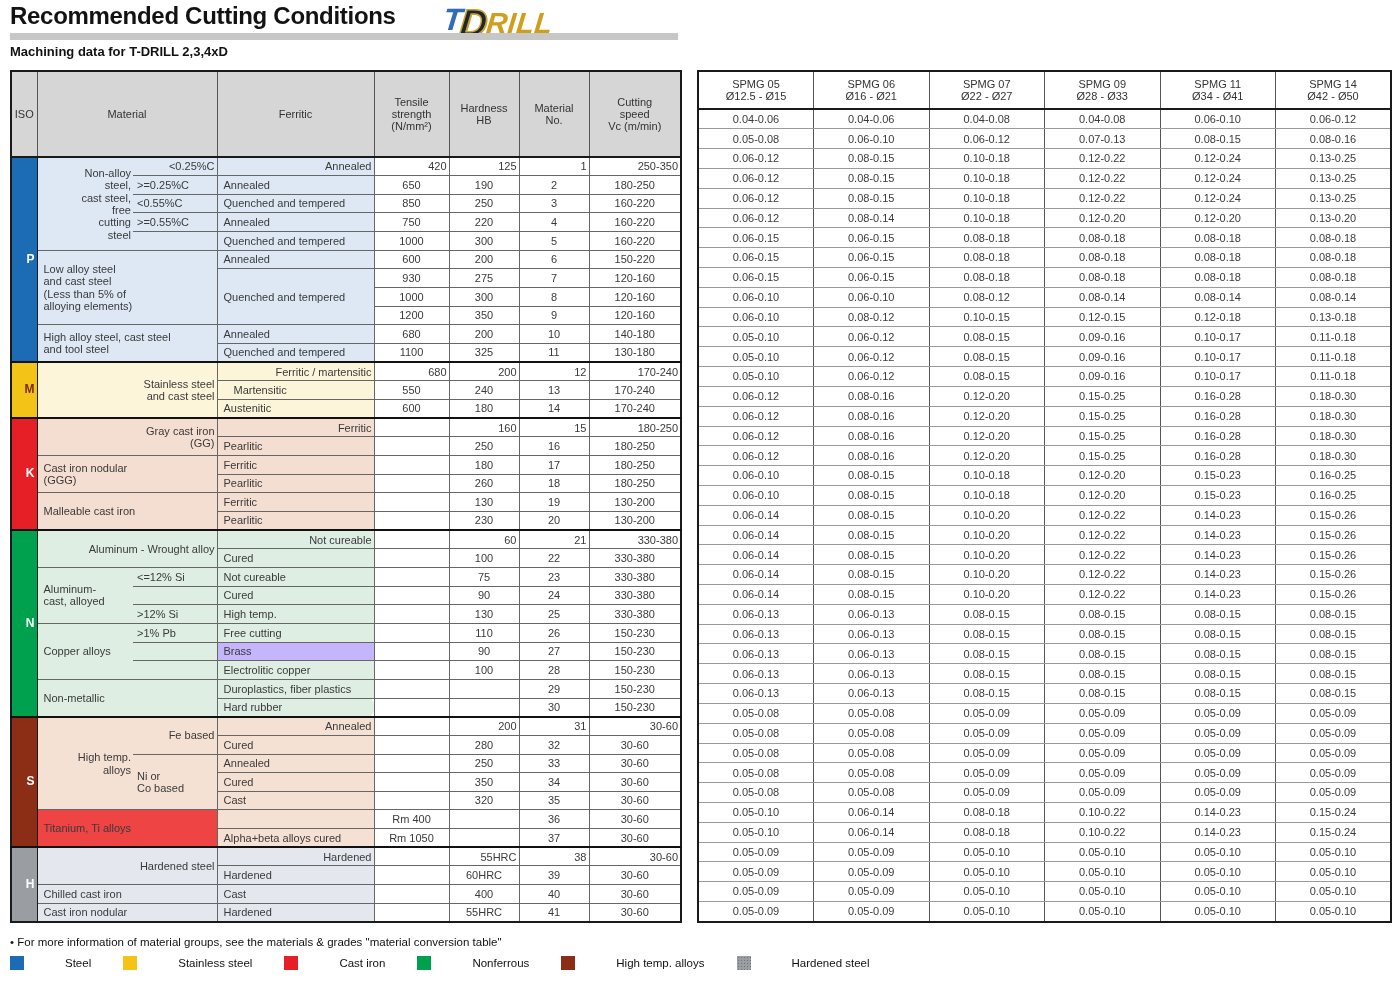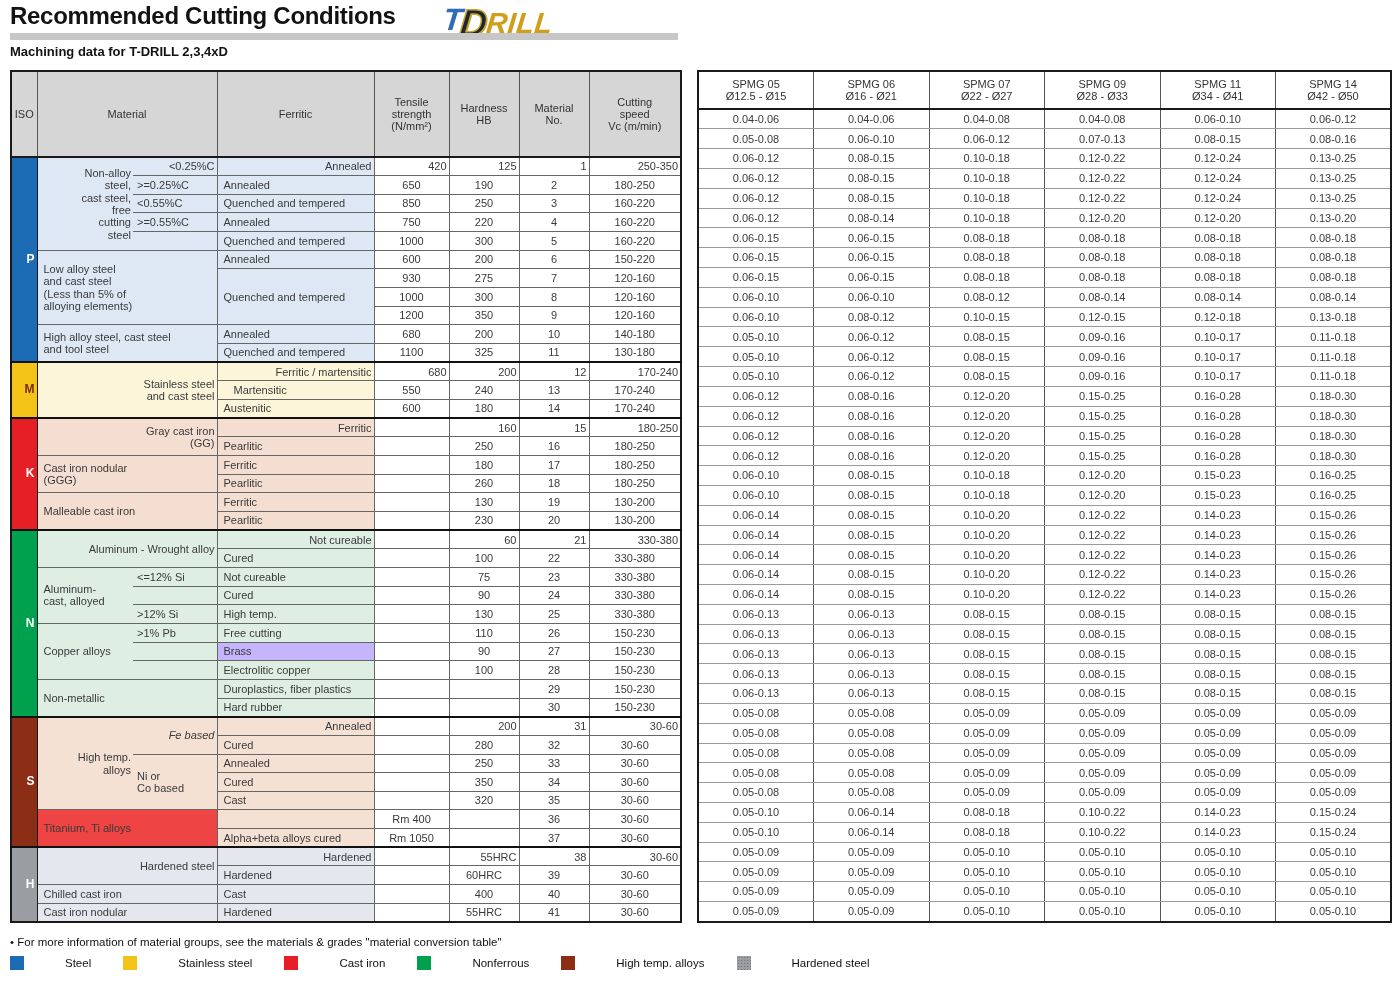--- a/index.html
+++ b/index.html
@@ -321,21 +321,21 @@
           <td class="cond" style="background: rgb(223, 238, 227); border-radius: 7px;">Hard rubber</td>
           <td></td>
           <td></td>
           <td>30</td>
           <td>150-230</td>
         </tr>
         <tr class="section-start">
           <td class="iso" rowspan="7" style="background: rgb(140, 46, 21); color: rgb(255, 255, 255);">S</td>
           <td class="group" rowspan="5" style="background: rgb(245, 225, 211);">High temp.
 alloys</td>
-          <td class="sub" rowspan="2" style="background: rgb(245, 225, 211); font-style: italic;">Fe based</td>
+          <td class="sub" rowspan="2" style="background: rgb(245, 225, 211);">Fe based</td>
           <td class="cond" style="background: rgb(245, 225, 211);">Annealed</td>
           <td></td>
           <td>200</td>
           <td>31</td>
           <td>30-60</td>
         </tr>
         <tr>
           <td class="cond" style="background: rgb(245, 225, 211);">Cured</td>
           <td></td>
           <td>280</td>

